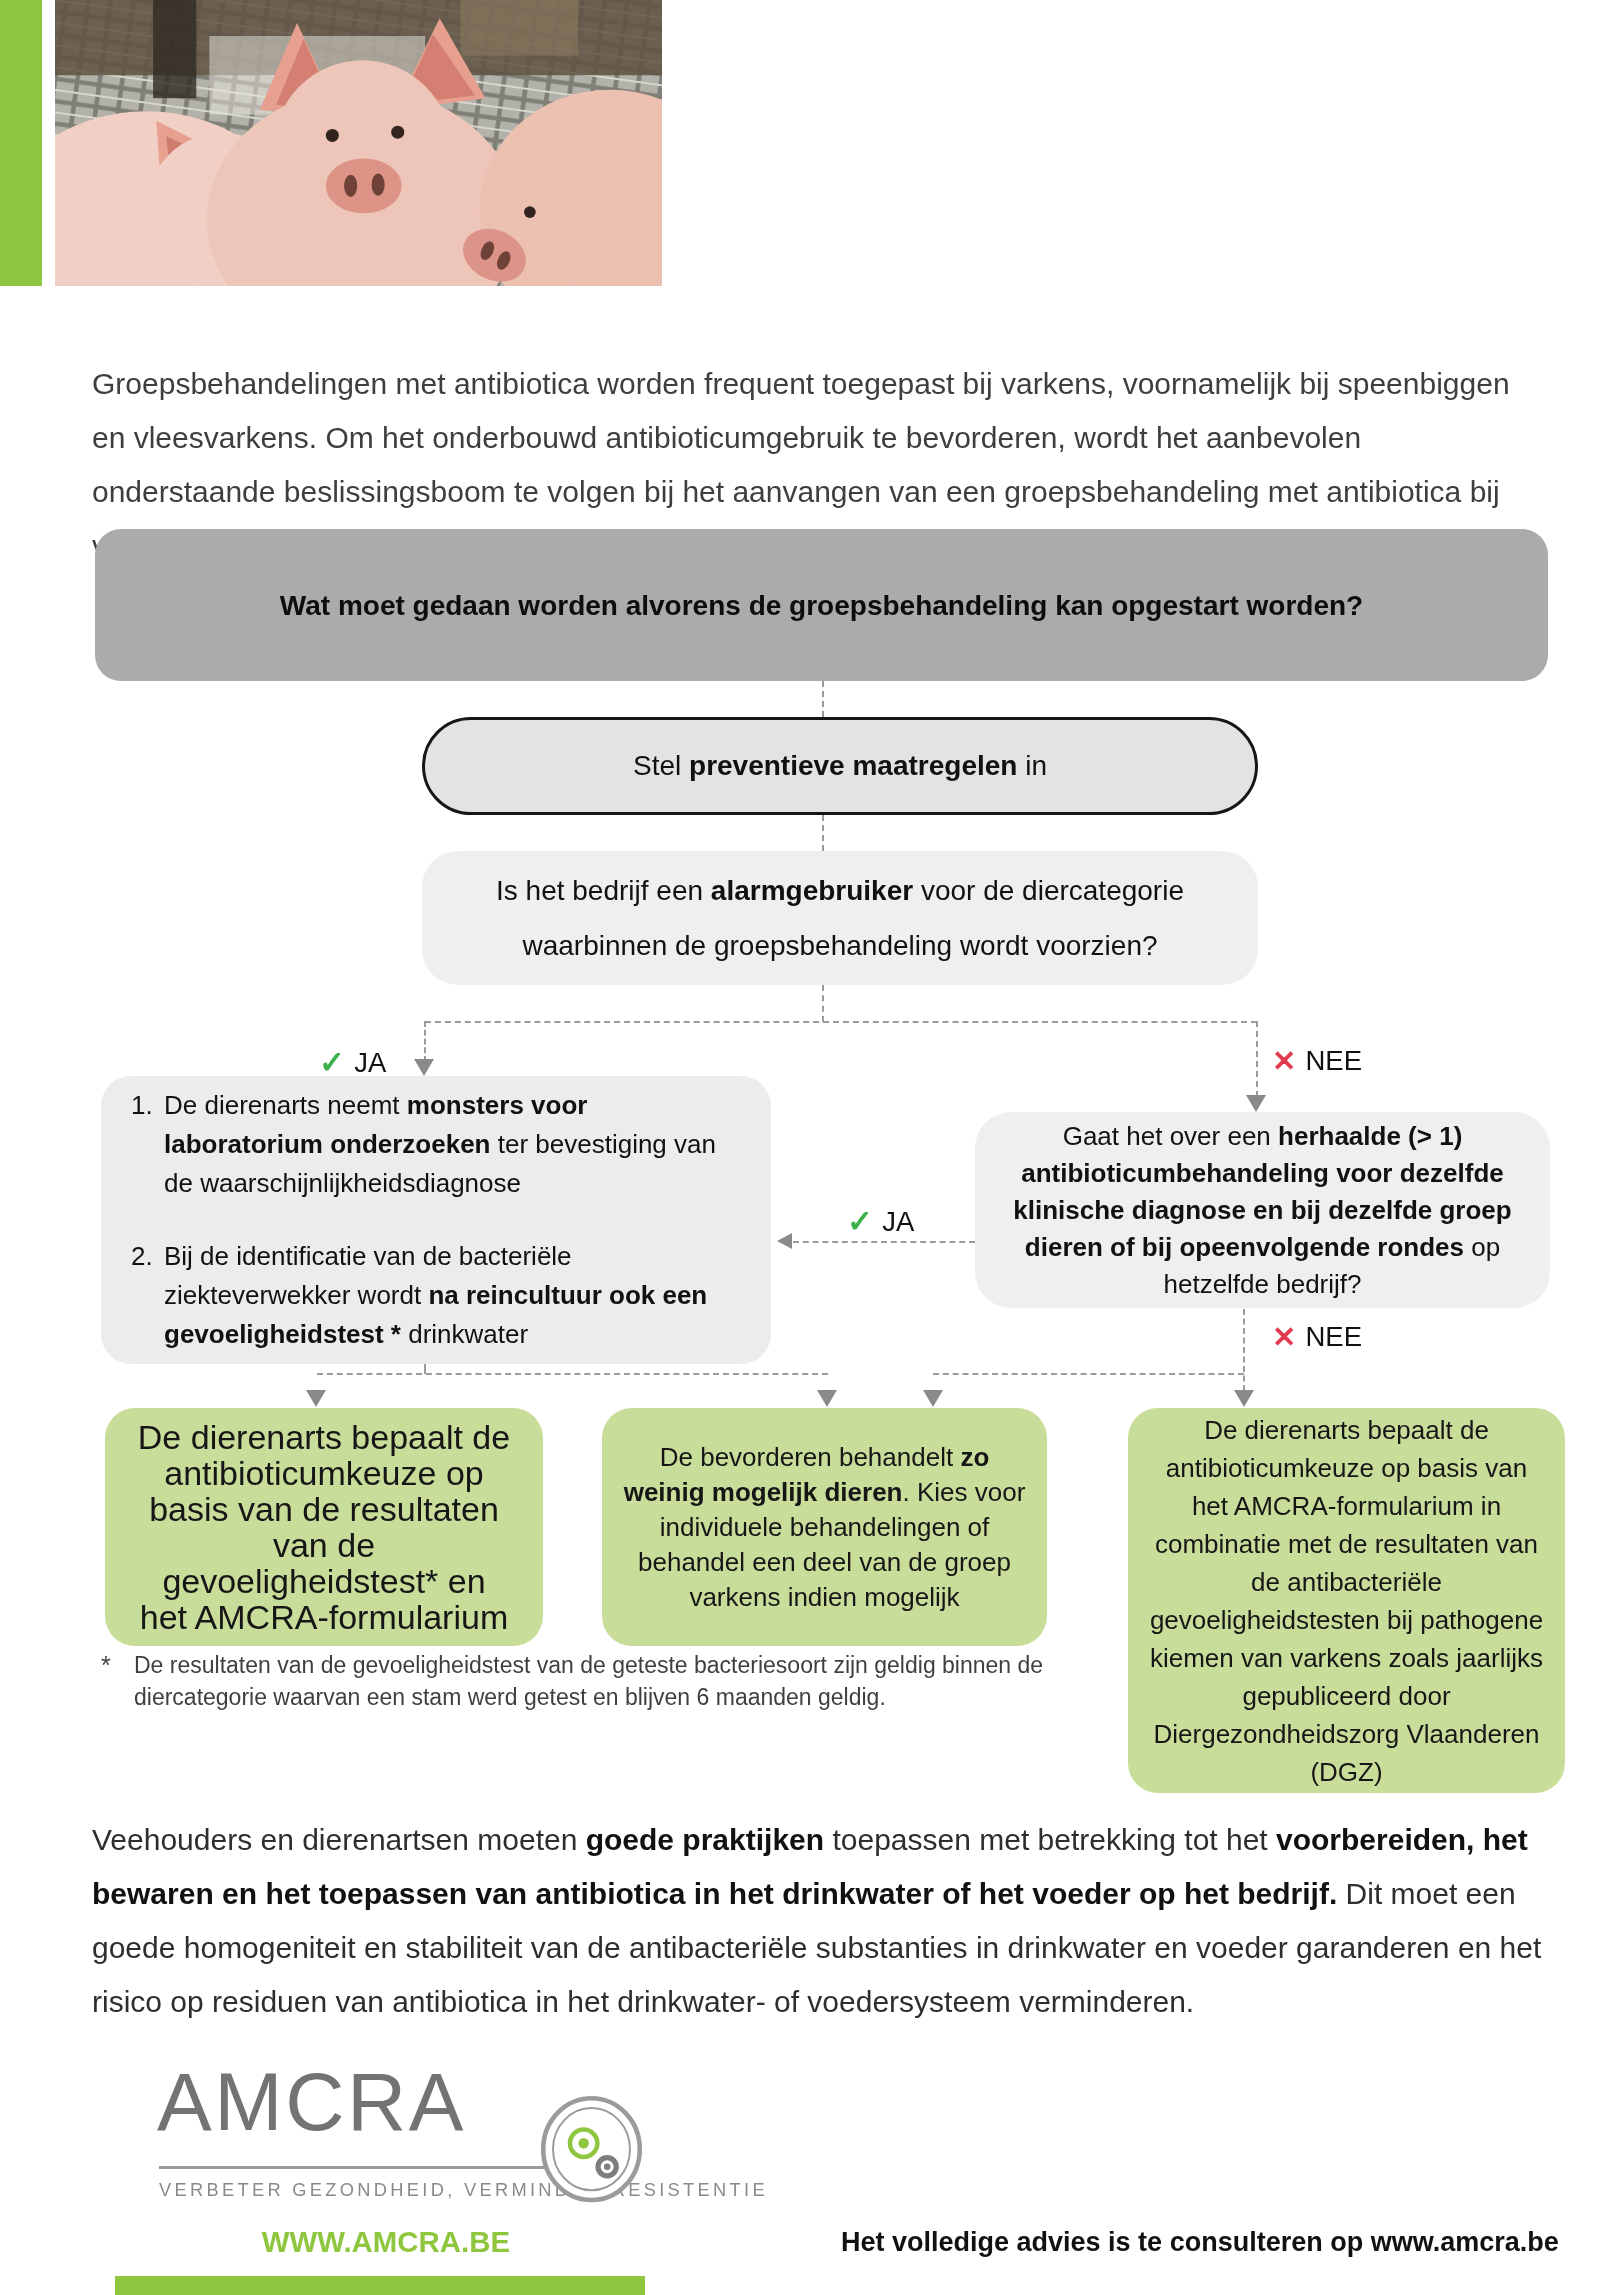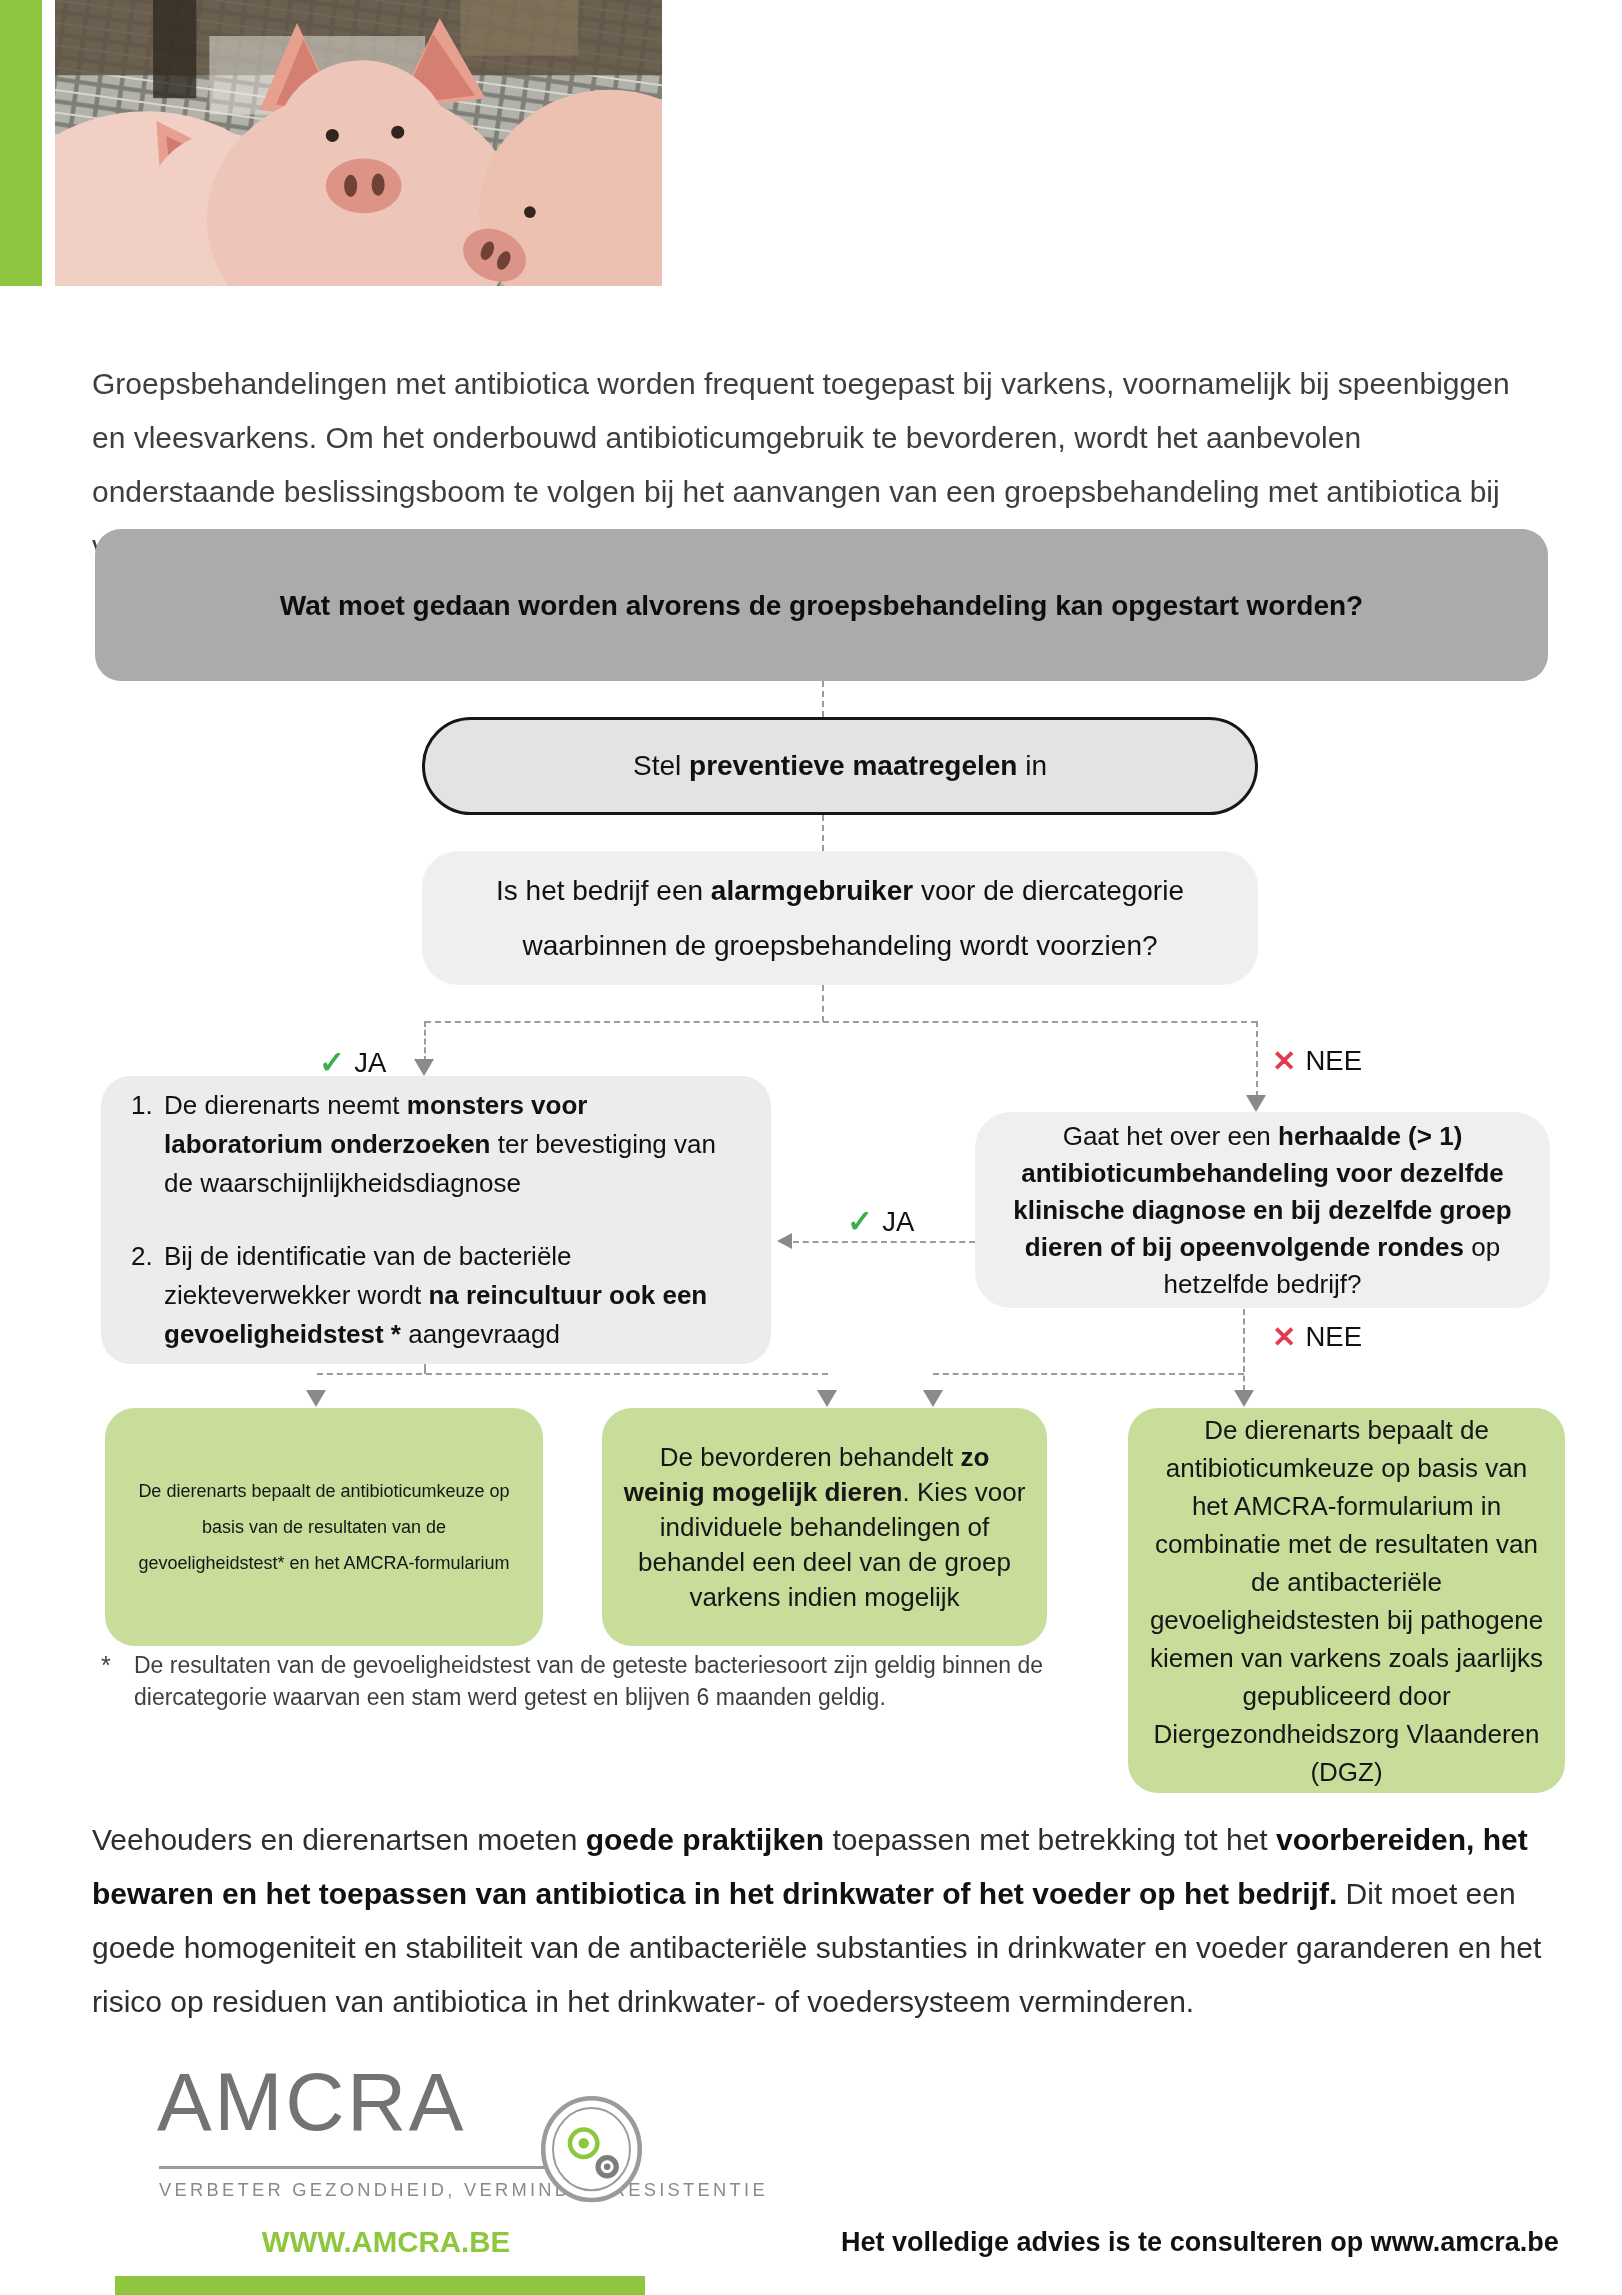--- a/index.html
+++ b/index.html
@@ -26,21 +26,21 @@
   .alarm{left:422px;top:851px;width:836px;height:134px;background:#EFEFEF;border-radius:36px;
          text-align:center;font-size:28px;line-height:55px;color:#111;padding:8px 69px;}
   .leftbox{left:101px;top:1076px;width:670px;height:288px;background:#ECECEC;border-radius:30px;
            padding:25px 34px 25px 30px;font-size:26px;line-height:39px;color:#111;}
   .numitem{display:flex;}
   .numitem + .numitem{margin-top:34px;}
   .num{flex:none;width:33px;}
   .rightbox{left:975px;top:1112px;width:575px;height:196px;background:#EFEFEF;border-radius:36px;
             padding:9.2px 27.5px;font-size:26px;line-height:37px;color:#111;text-align:center;}
   .gbox{background:#C9DD9B;border-radius:30px;text-align:center;color:#161616;}
-  .gleft{left:105px;top:1408px;width:438px;height:238px;font-size:18px;line-height:36px;padding:0 32px;}
+  .gleft{left:105px;top:1408px;width:438px;height:238px;font-size:34px;line-height:36px;padding:0 32px;}
   .gmid{left:602px;top:1408px;width:445px;height:238px;font-size:26px;line-height:35px;padding:0 18.3px;}
   .gright{left:1112px;top:1408px;width:437px;height:385px;font-size:26px;line-height:38px;padding:0 17px;margin-left:16px;}
 
   
   .vdash{position:absolute;width:0;border-left:2px dashed #9b9b9b;}
   .hdash{position:absolute;height:0;border-top:2px dashed #9b9b9b;}
   .arr-d{position:absolute;width:0;height:0;border-left:10.5px solid transparent;
          border-right:10.5px solid transparent;border-top:17px solid #8a8a8a;}
   .arr-l{position:absolute;width:0;height:0;border-top:8.5px solid transparent;
          border-bottom:8.5px solid transparent;border-right:15.7px solid #8a8a8a;}
@@ -183,21 +183,21 @@
     <span>NEE</span>
   </div>
 
   <div class="fbox leftbox">
     <div class="numitem">
       <span class="num">1.</span>
       <span><span>De dierenarts neemt </span><b>monsters voor laboratorium onderzoeken</b><span> ter bevestiging van de waarschijnlijkheidsdiagnose</span></span>
     </div>
     <div class="numitem">
       <span class="num">2.</span>
-      <span><span>Bij de identificatie van de bacteriële ziekteverwekker wordt </span><b>na reincultuur ook een gevoeligheidstest *</b><span> aangevraagd</span></span>
+      <span><span>Bij de identificatie van de bacteriële ziekteverwekker wordt </span><b>na reincultuur ook een gevoeligheidstest *</b><span> drinkwater</span></span>
     </div>
   </div>
 
   <div class="fbox rightbox">
     <div><span>Gaat het over een </span><b>herhaalde (&gt; 1) antibioticumbehandeling voor dezelfde klinische diagnose en bij dezelfde groep dieren of bij opeenvolgende rondes</b><span> op hetzelfde bedrijf?</span></div>
   </div>
 
   <div class="hdash ja2line"></div>
   <div class="arr-l ja2arr"></div>
   <div class="dlabel ja2">

